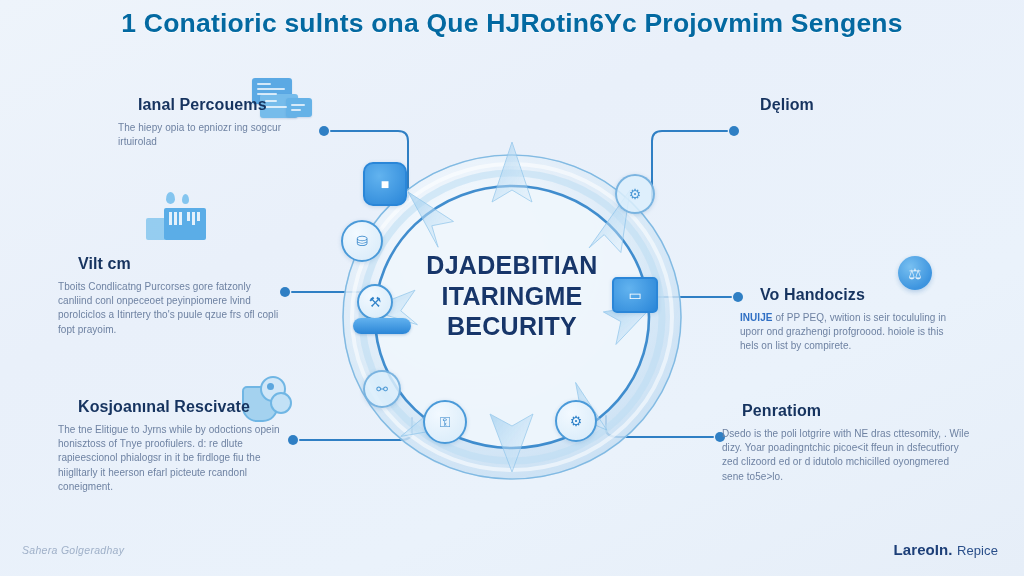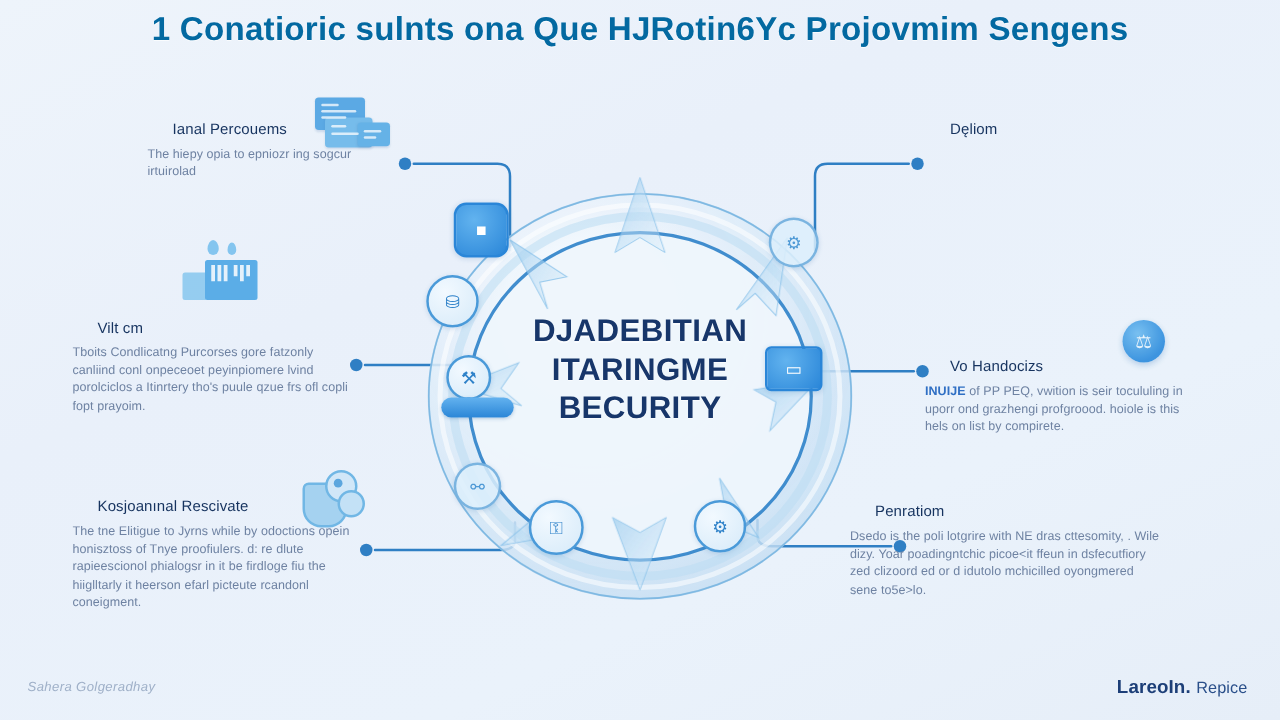--- a/index.html
+++ b/index.html
@@ -16,35 +16,35 @@
     position:absolute;left:0;right:0;top:8px;
     text-align:center;
     font-size:26.5px;font-weight:bold;letter-spacing:.2px;
     color:#0369a1;
     text-shadow:0 1px 0 rgba(255,255,255,.7);
   }
 
   
   .block{position:absolute;}
   .block .head{
-    font-size:12px;font-weight:normal;color:#16335f;
+    font-size:16px;font-weight:bold;color:#16335f;
     margin-bottom:7px;letter-spacing:.1px;padding-left:20px;
   }
   .block .body{
     font-size:10px;line-height:1.42;color:#6e82a2;
     letter-spacing:.05px;
   }
   .block .body .lead{color:#2f6fc4;font-weight:bold;}
 
   .bl1{left:118px;top:96px;width:196px;}
   .bl2{left:58px;top:255px;width:228px;}
   .bl3{left:58px;top:398px;width:232px;}
   .br1{left:740px;top:96px;width:212px;}
   .br2{left:740px;top:286px;width:222px;}
-  .br3{left:680px;top:402px;width:248px;}
+  .br3{left:722px;top:402px;width:248px;}
 
   
   .conn{position:absolute;pointer-events:none;}
   .conn svg{display:block;overflow:visible;}
 
   
   .deco{position:absolute;opacity:.92;}
 
   
   .ic-cards{left:250px;top:78px;width:62px;height:46px;}

